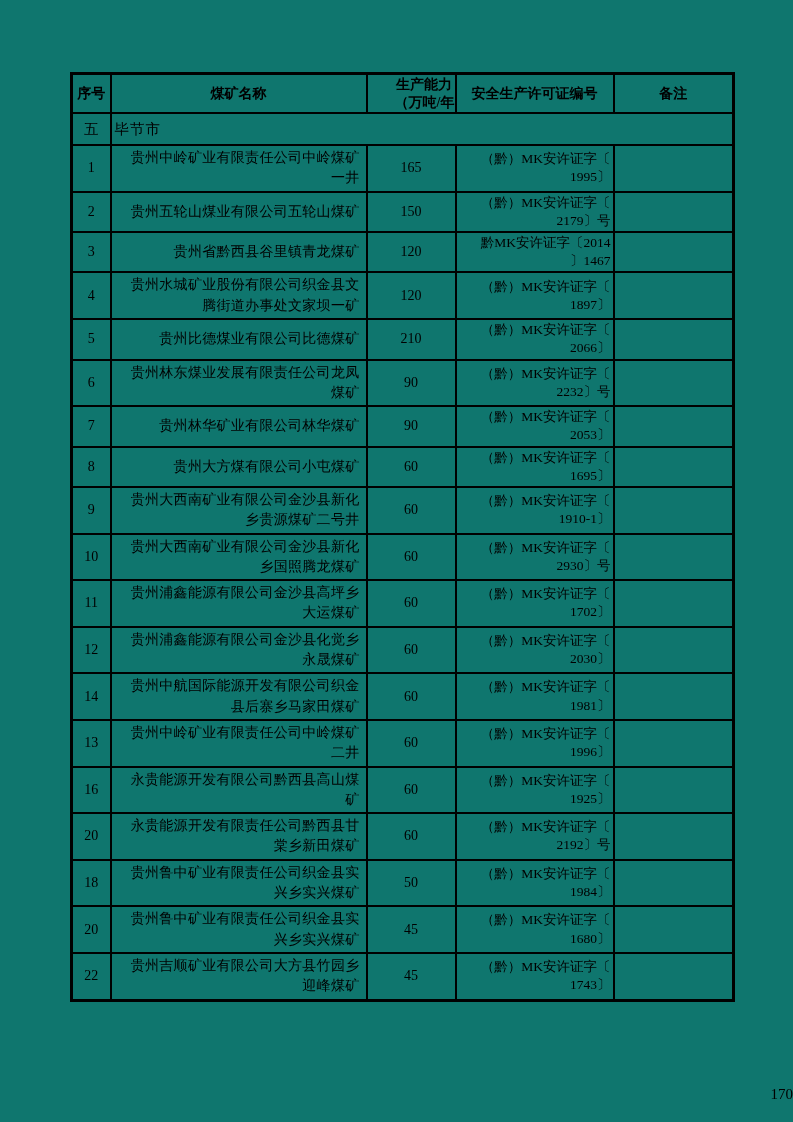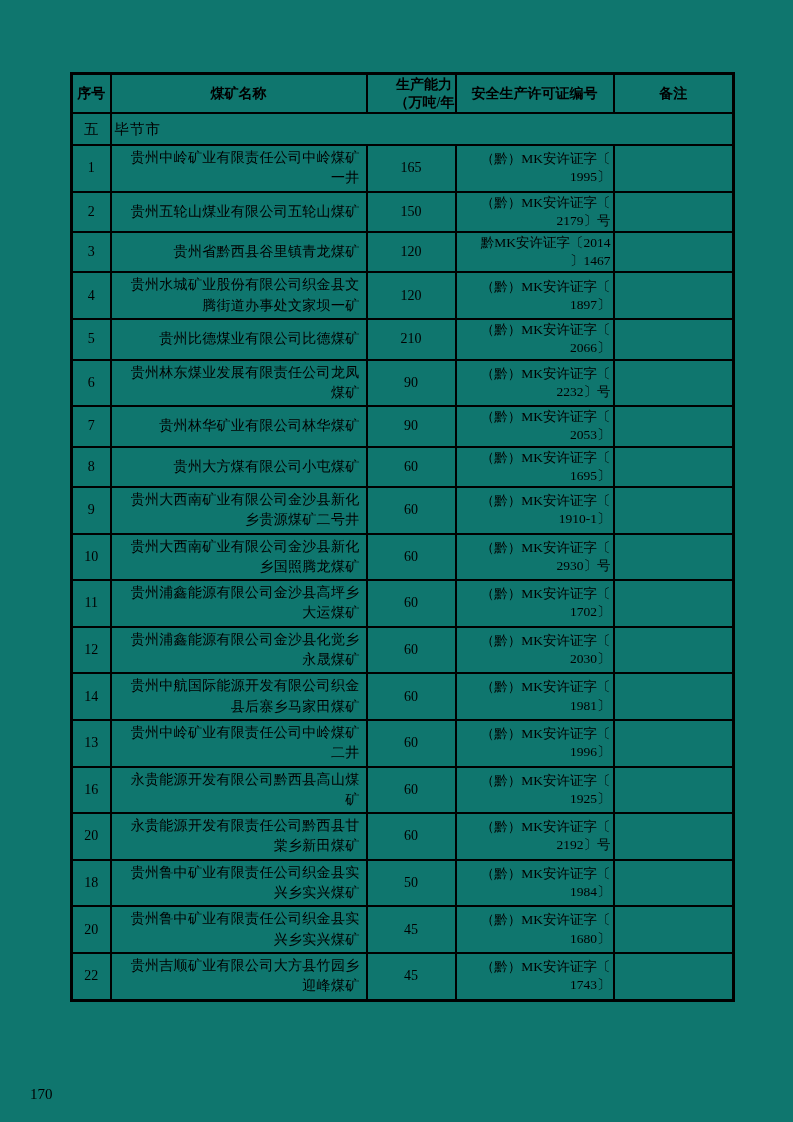--- a/index.html
+++ b/index.html
@@ -56,24 +56,23 @@
     font-size: 13.5px;
     line-height: 1.35;
     padding: 1px 2px;
   }
   .lic-line { display: block; }
   .td-rem { }
   .page-number {
     position: absolute;
     left: 0; top: 1086px;
     width: 793px;
-    text-align: left;
+    text-align: right;
     font-size: 15px;
     color: #000;
-    padding-left: 30px;
   }
 </style>
 </head>
 <body>
 
 <div class="page">
 
   <table class="mine-table">
     <colgroup>
       <col style="width:39px">

